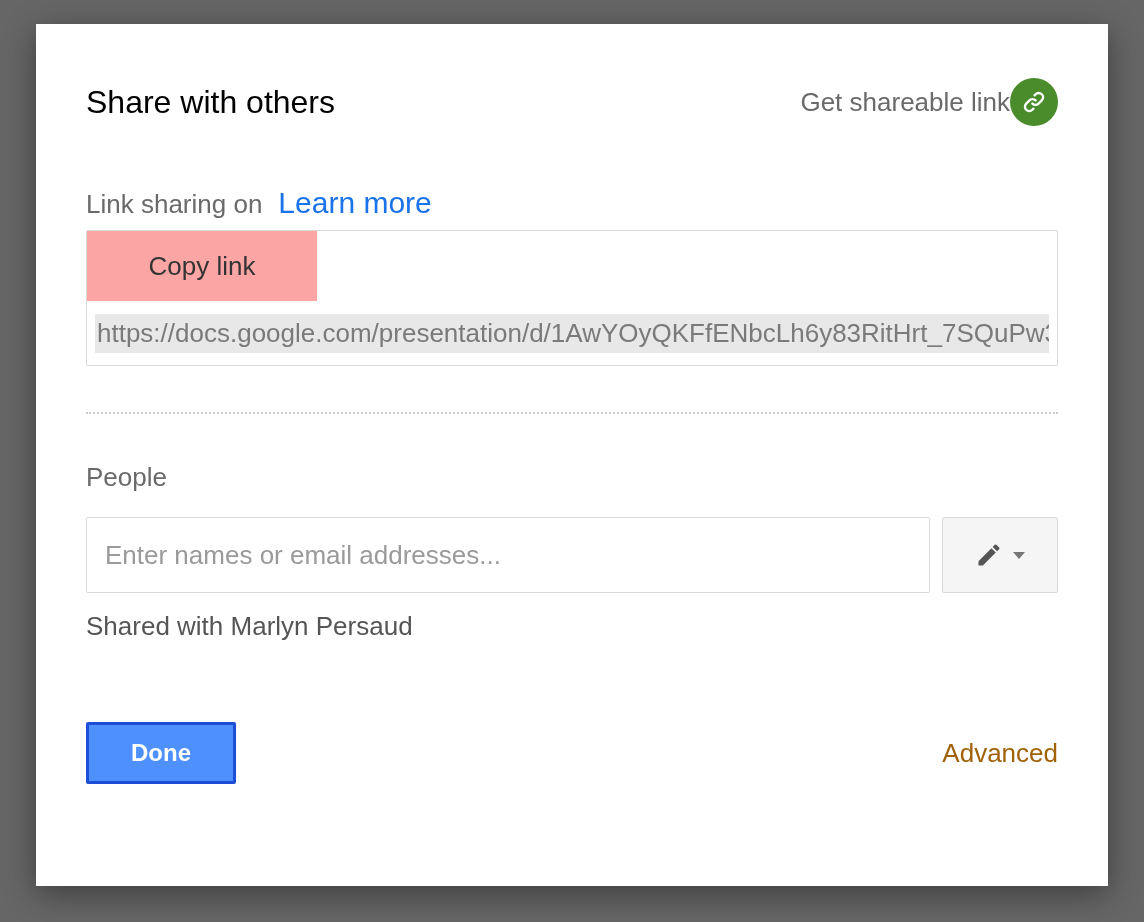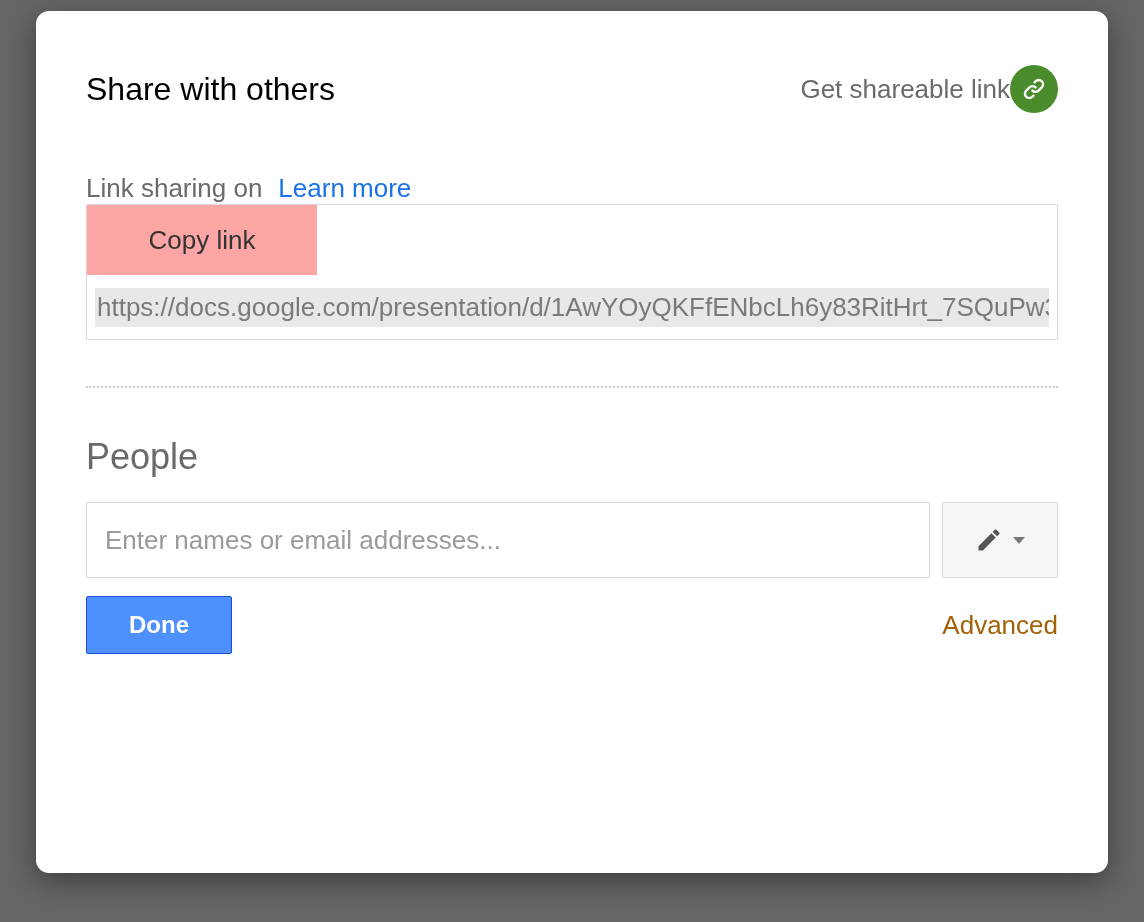--- a/index.html
+++ b/index.html
@@ -6,26 +6,26 @@
     body {
       font-family: Arial, "Helvetica Neue", Helvetica, sans-serif;
       background: #666;
       width: 1144px;
       height: 922px;
       overflow: hidden;
       position: relative;
     }
     .dialog {
       position: absolute;
-      top: 11px;
+      top: 24px;
       left: 36px;
       width: 1072px;
       height: 862px;
       background: #fff;
-      border-radius: 13px;
+      border-radius: 0;
       box-shadow: 0 8px 30px rgba(0,0,0,0.4);
       padding: 54px 50px 42px 50px;
     }
     .header-row {
       display: flex;
       justify-content: space-between;
       align-items: center;
       margin-bottom: 60px;
     }
     .dialog-title {
@@ -48,28 +48,28 @@
       background: #4a8b2c;
       display: flex;
       align-items: center;
       justify-content: center;
     }
     .link-icon-circle svg { display:block; }
     .status-row {
       display: flex;
       align-items: baseline;
       gap: 16px;
-      margin-bottom: 0;
+      margin-bottom: 10px;
     }
     .status-label {
       font-size: 26px;
       color: #6a6a6a;
     }
     .learn-more {
-      font-size: 26px;
+      font-size: 30px;
       color: #1a73e8;
       text-decoration: none;
       cursor: pointer;
     }
     .link-box {
       border: 1px solid #d9d9d9;
       border-radius: 2px;
       margin-bottom: 46px;
     }
     .link-top {
@@ -120,21 +120,21 @@
       white-space: nowrap;
       overflow: hidden;
       width: 100%;
     }
     .divider-dotted {
       border: none;
       border-top: 2px dotted #ccc;
       margin-bottom: 48px;
     }
     .people-label {
-      font-size: 36px;
+      font-size: 26px;
       color: #6a6a6a;
       margin-bottom: 24px;
     }
     .people-row {
       display: flex;
       gap: 12px;
       margin-bottom: 18px;
     }
     .people-input {
       flex: 1;
@@ -172,21 +172,21 @@
       margin-bottom: 80px;
     }
     .footer-row {
       display: flex;
       justify-content: space-between;
       align-items: center;
     }
     .done-btn {
       background: #4d90fe;
       color: #fff;
-      border: 1px solid #1d4ed8;
+      border: 3px solid #1d4ed8;
       border-radius: 2px;
       font-size: 24px;
       font-weight: 700;
       padding: 14px 42px;
       cursor: pointer;
     }
     .advanced-link {
       font-size: 26px;
       color: #a16207;
       cursor: pointer;
@@ -235,19 +235,20 @@
     <div class="perm-btn">
       <span>
         <svg width="28" height="28" viewBox="0 0 24 24">
           <path d="M3 17.25V21h3.75L17.81 9.94l-3.75-3.75L3 17.25zM20.71 7.04a1 1 0 0 0 0-1.41l-2.34-2.34a1 1 0 0 0-1.41 0l-1.83 1.83 3.75 3.75 1.83-1.83z" fill="#555"></path>
         </svg>
       </span>
       <span class="perm-btn-caret"></span>
     </div>
   </div>
 
+  <div class="shared-with">Shared with Marlyn Persaud</div>
 
   <div class="footer-row">
     <button class="done-btn">Done</button>
     <span class="advanced-link">Advanced</span>
   </div>
 
 </div>
 
 </body></html>

